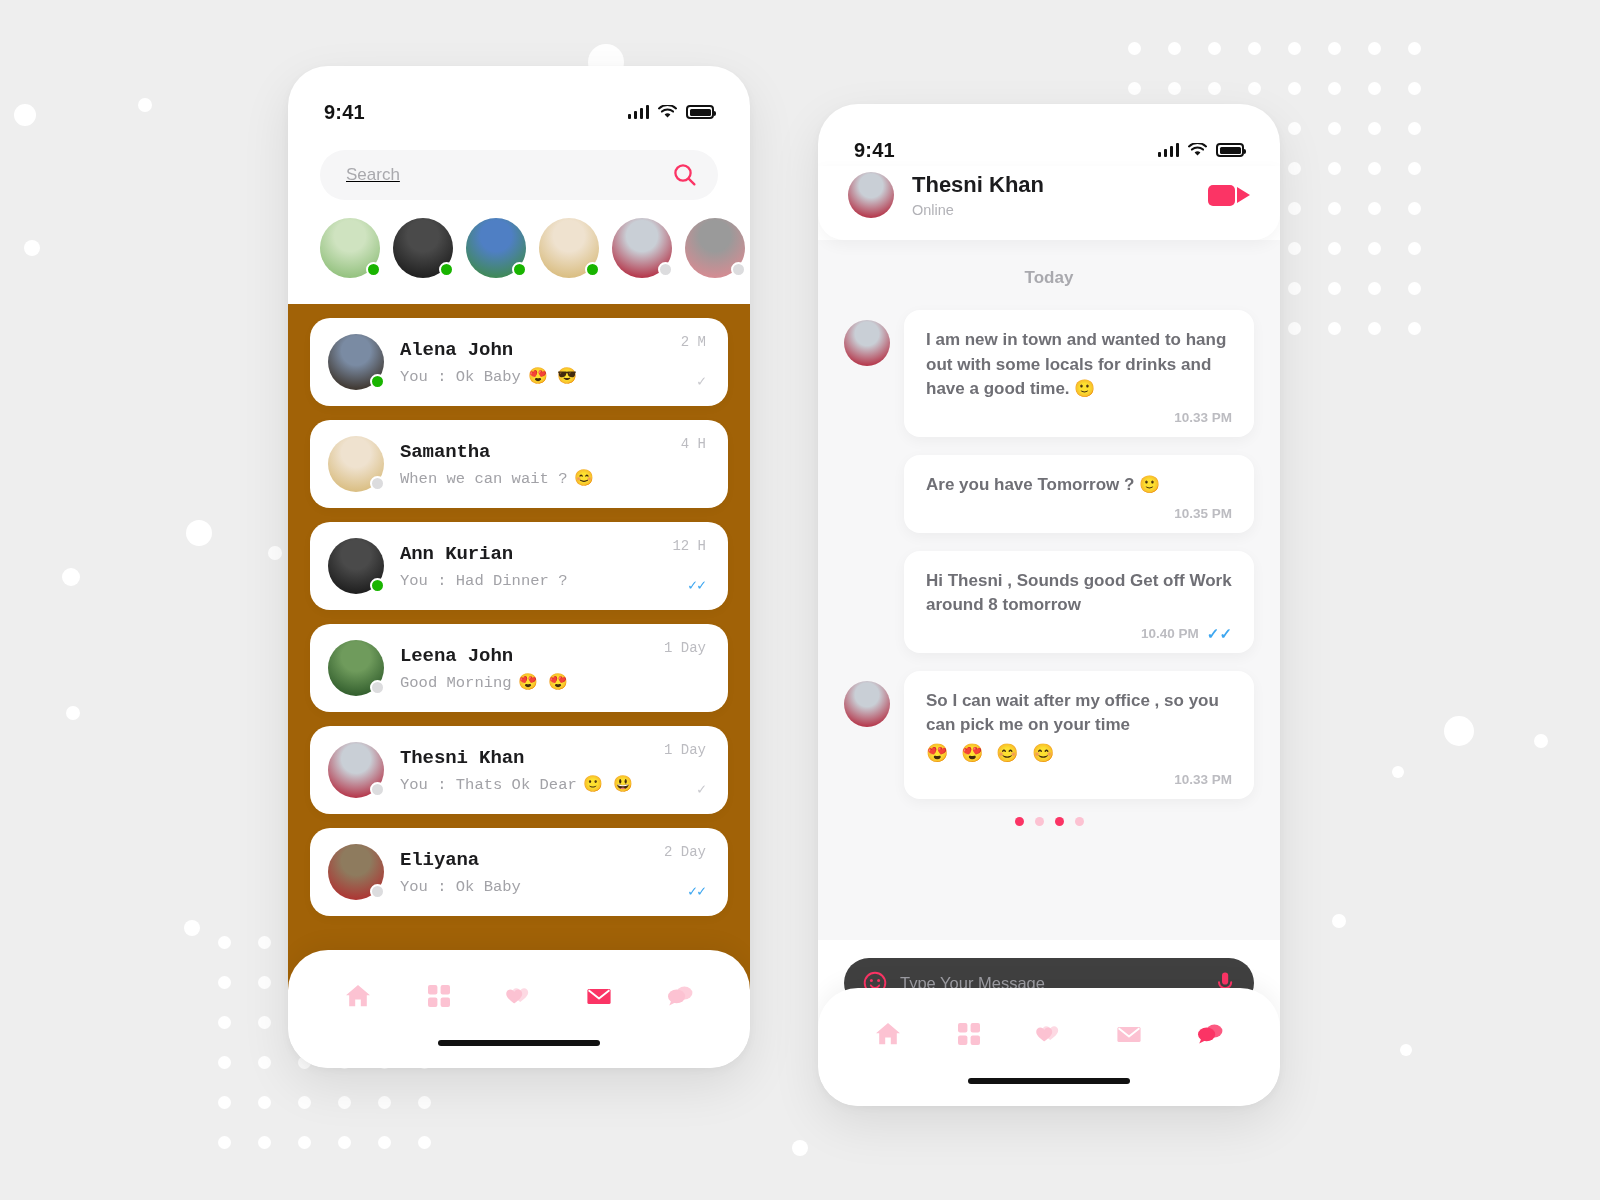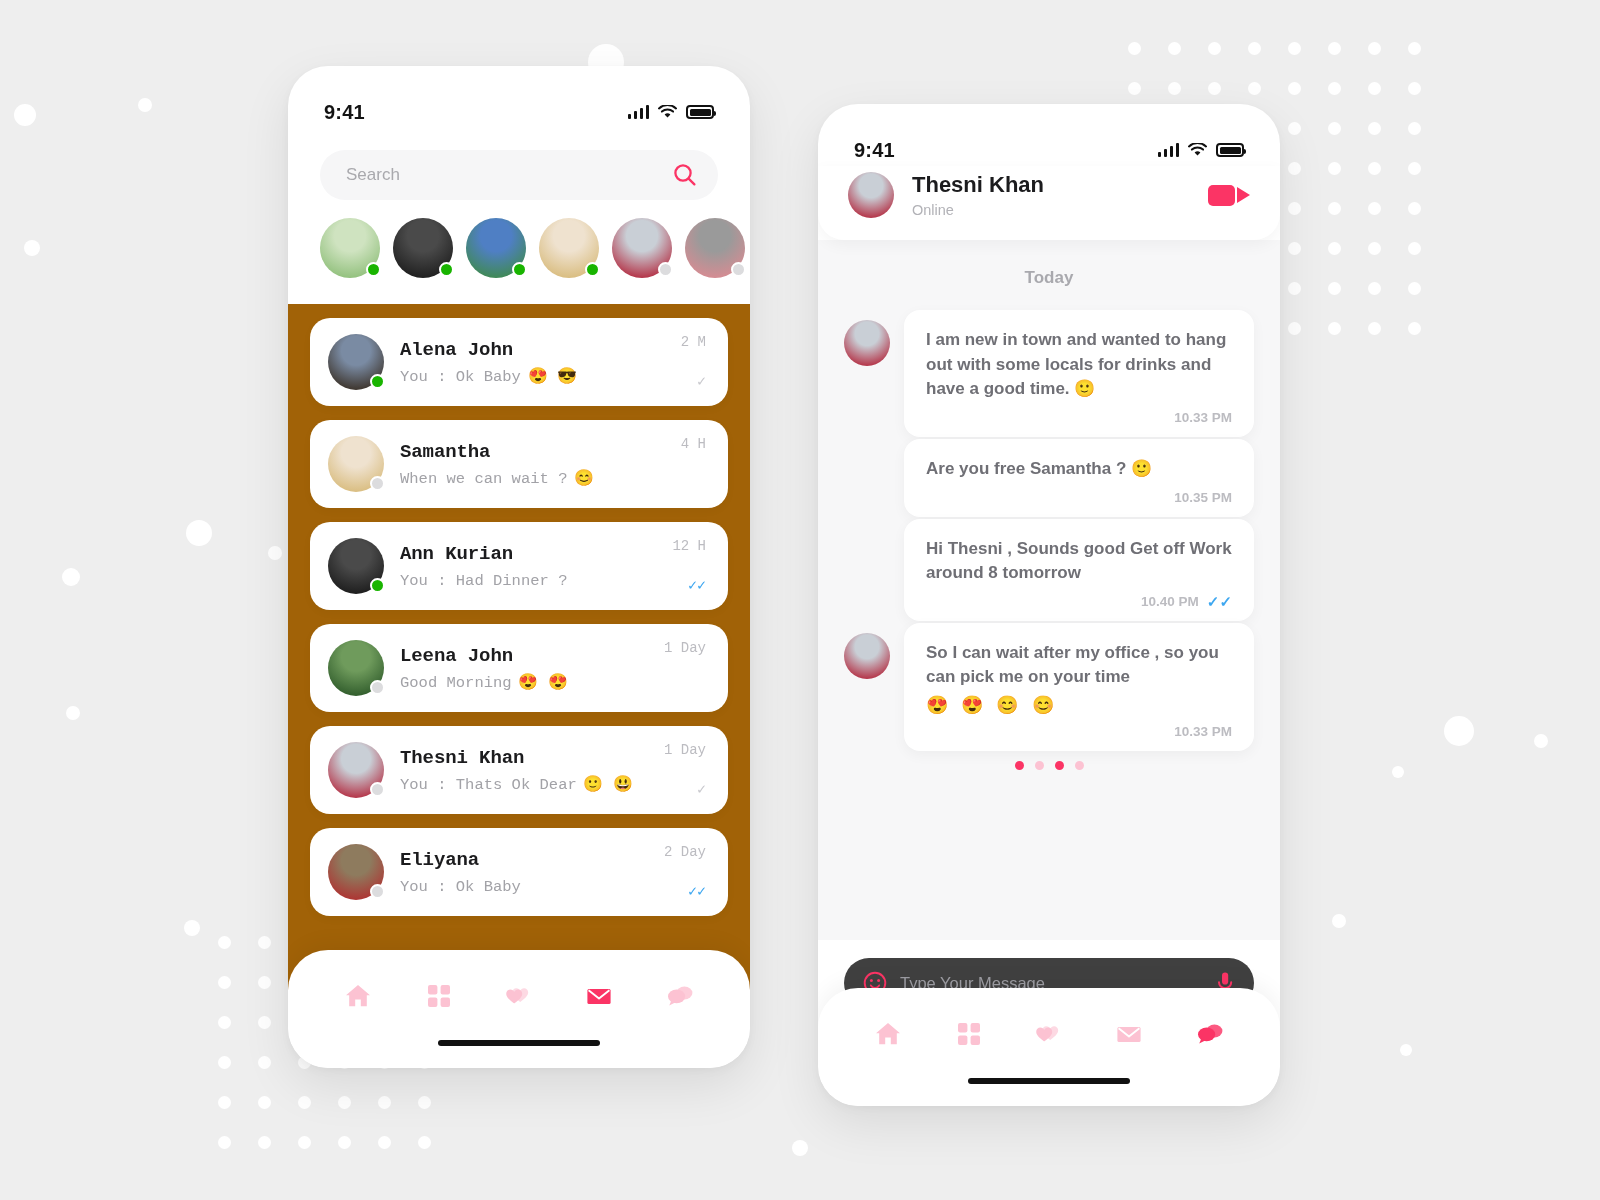--- a/index.html
+++ b/index.html
@@ -46,21 +46,21 @@
   .sig span:nth-child(1){height:5px;} .sig span:nth-child(2){height:8px;}
   .sig span:nth-child(3){height:11px;} .sig span:nth-child(4){height:14px;}
   .batt { width: 28px; height: 14px; border: 2px solid #111; border-radius: 4px; position: relative; padding: 1.5px; }
   .batt::after { content:''; position:absolute; right:-4px; top:4px; width:2.5px; height:5px; background:#111; border-radius:0 2px 2px 0; }
   .batt i { display:block; height:100%; width:100%; background:#111; border-radius:1.5px; }
 
   
   .search-wrap { padding: 22px 32px 0 32px; }
   .search-bar {
     height: 50px; background: #f6f6f7; border-radius: 25px;
-    display: flex; align-items: center; padding: 0 20px 0 26px; gap: 10px;
+    display: flex; align-items: center; padding: 0 20px 0 26px; gap: 10px; text-decoration: underline;
   }
   .search-input {
     flex: 1; border: none; background: transparent; outline: none;
     font-family: "Liberation Sans", sans-serif; font-size: 17px; color: #9a9a9e;
   }
   .search-input::placeholder { color: #a9a9ad; }
 
   
   .stories { display: flex; gap: 13px; padding: 18px 32px 26px 32px; }
   .story { position: relative; width: 60px; height: 60px; flex: 0 0 auto; }
@@ -118,21 +118,21 @@
   .videocam { width: 42px; height: 26px; position: relative; }
   .videocam i { position: absolute; left: 0; top: 3px; width: 27px; height: 21px; border-radius: 5px; display: block; }
   .videocam u {
     position: absolute; right: 0; top: 5px; width: 0; height: 0; text-decoration: none;
     border-top: 8px solid transparent; border-bottom: 8px solid transparent;
   }
 
   
   .msg-area { background: #f7f7f8; padding: 20px 26px 0 26px; height: 700px; position: relative; font-weight: bold; }
   .day-label { text-align: center; font-size: 17px; color: #a9a9ae; padding: 8px 0 22px 0; }
-  .msg-row { display: flex; align-items: flex-start; gap: 14px; margin-bottom: 2px; }
+  .msg-row { display: flex; align-items: flex-start; gap: 14px; margin-bottom: 18px; }
   .msg-row .mav { width: 46px; height: 46px; border-radius: 50%; overflow: hidden; flex: 0 0 auto; margin-top: 10px; }
   .mav-spacer { width: 46px; flex: 0 0 auto; }
   .bubble {
     background: #fff; border-radius: 16px; padding: 18px 22px 12px 22px;
     box-shadow: 0 4px 14px rgba(0,0,0,0.045); flex: 1; min-width: 0;
   }
   .bubble-text { font-size: 17px; line-height: 1.45; color: #6f6f75; }
   .bubble-emo { font-size: 18px; margin-top: 4px; letter-spacing: 4px; }
   .bubble-meta { display: flex; align-items: center; justify-content: flex-end; gap: 8px; margin-top: 8px; }
   .bubble-time { font-size: 13.5px; color: #bcbcc1; }
@@ -551,21 +551,21 @@
             <div class="bubble">
               <div class="bubble-text">I am new in town and wanted to hang out with some locals for drinks and have a good time. 🙂</div>
               <div class="bubble-meta">
                 <span class="bubble-time">10.33 PM</span>
               </div>
             </div>
           </div>
           <div class="msg-row">
             <div class="mav-spacer"></div>
             <div class="bubble">
-              <div class="bubble-text">Are you free Samantha ? 🙂</div>
+              <div class="bubble-text">Are you have Tomorrow ? 🙂</div>
               <div class="bubble-meta">
                 <span class="bubble-time">10.35 PM</span>
               </div>
             </div>
           </div>
           <div class="msg-row">
             <div class="mav-spacer"></div>
             <div class="bubble">
               <div class="bubble-text">Hi Thesni , Sounds good Get off Work around 8 tomorrow</div>
               <div class="bubble-meta">

